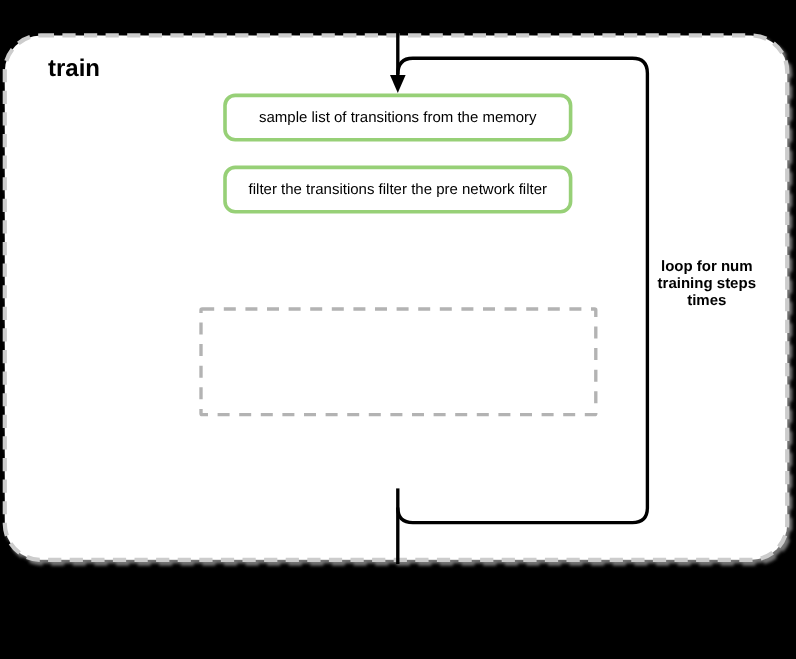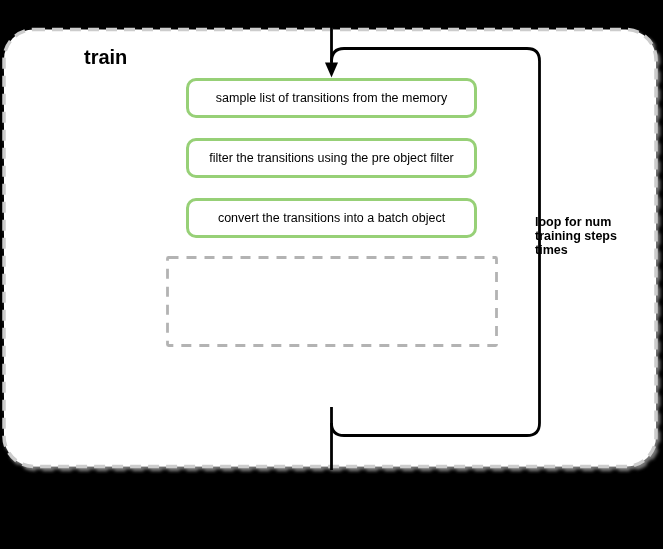--- a/index.html
+++ b/index.html
@@ -2,37 +2,37 @@
 <html><head>
 <meta charset="utf-8">
 <style>
   html,body{margin:0;padding:0;background:#000;}
   .canvas{
     position:relative;width:663px;height:549px;background:#000000;
     font-family:"Liberation Sans",sans-serif;overflow:hidden;
   }
   svg.layer{position:absolute;left:0;top:0;width:663px;height:549px;display:block;}
   .label{position:absolute;color:#000;}
-  .train-label{left:40px;top:45px;font-size:20px;font-weight:bold;line-height:24px;margin-left:44px;}
+  .train-label{left:40px;top:45px;font-size:20px;font-weight:bold;line-height:24px;}
   .step{
     position:absolute;left:186px;width:291px;height:40px;box-sizing:border-box;
     background:#ffffff;border:3px solid #97d077;border-radius:10px;
     display:flex;align-items:center;justify-content:center;
     font-size:12.5px;color:#000;text-align:right;
   }
   .step-1{top:78px}
   .step-2{top:138px}
   .step-3{top:198px}
   .step-final{top:367px}
   .learn-text{
     left:183px;top:264px;font-size:18.5px;font-weight:bold;line-height:24px;
     white-space:pre-line;
   }
   .loop-label{
-    left:535px;top:215px;width:108px;
+    left:535px;top:215px;width:108px;text-align:center;
     font-size:12.5px;font-weight:bold;line-height:14px;white-space:pre-line;
   }
 </style>
 </head>
 <body>
 
 <div class="canvas">
 
   <svg class="layer" viewBox="0 0 663 549">
     <defs>
@@ -51,23 +51,22 @@
     <path d="M 331.5 0 L 331.5 63" fill="none" stroke="#000000" stroke-width="2.8"></path>
     <polygon points="331.5,77.5 325,62.5 338,62.5" fill="#000000"></polygon>
 
     <path d="M 331.5 407 L 331.5 470" fill="none" stroke="#000000" stroke-width="2.8"></path>
   </svg>
 
   <div class="label train-label">train</div>
 
   <div class="step step-1">sample list of transitions from the memory</div>
 
-  <div class="step step-2">filter the transitions using the pre object filter</div>
+  <div class="step step-2">filter the transitions filter the pre network filter</div>
 
-  <div class="step step-3">convert the transitions into a batch object</div>
 
 
 
   <div class="label loop-label">loop for num
 training steps
 times</div>
 
 </div>
 
 </body></html>

